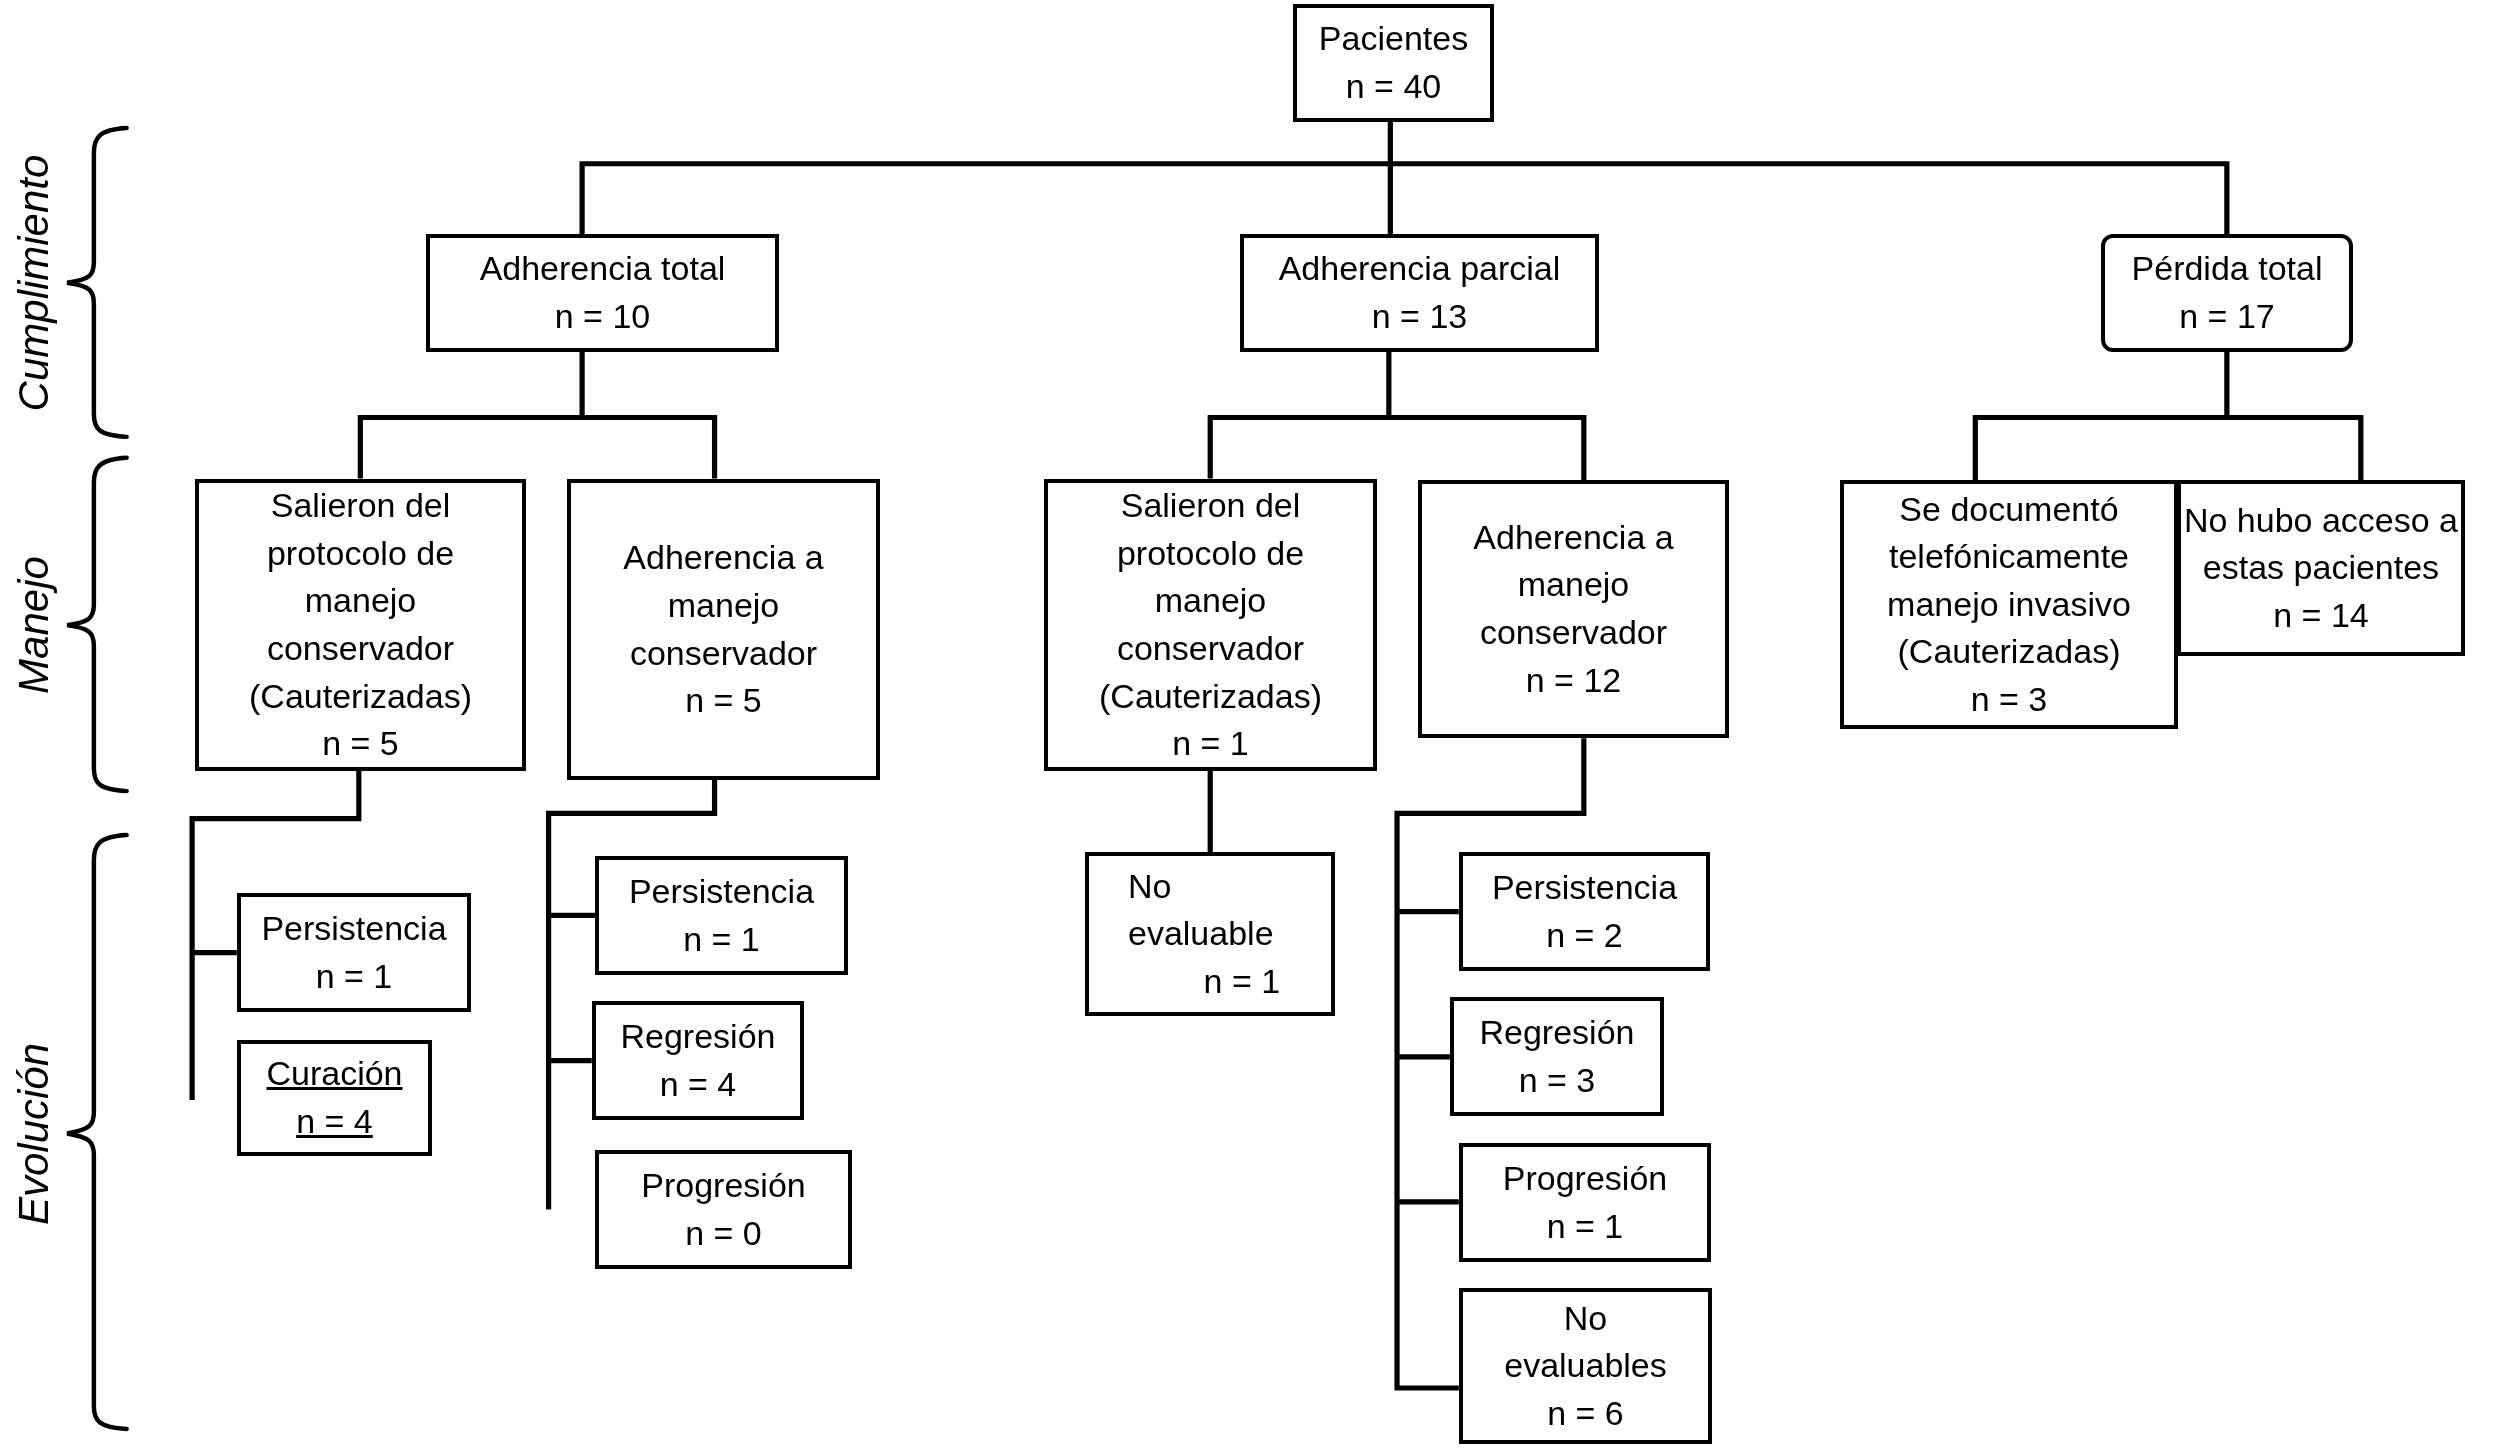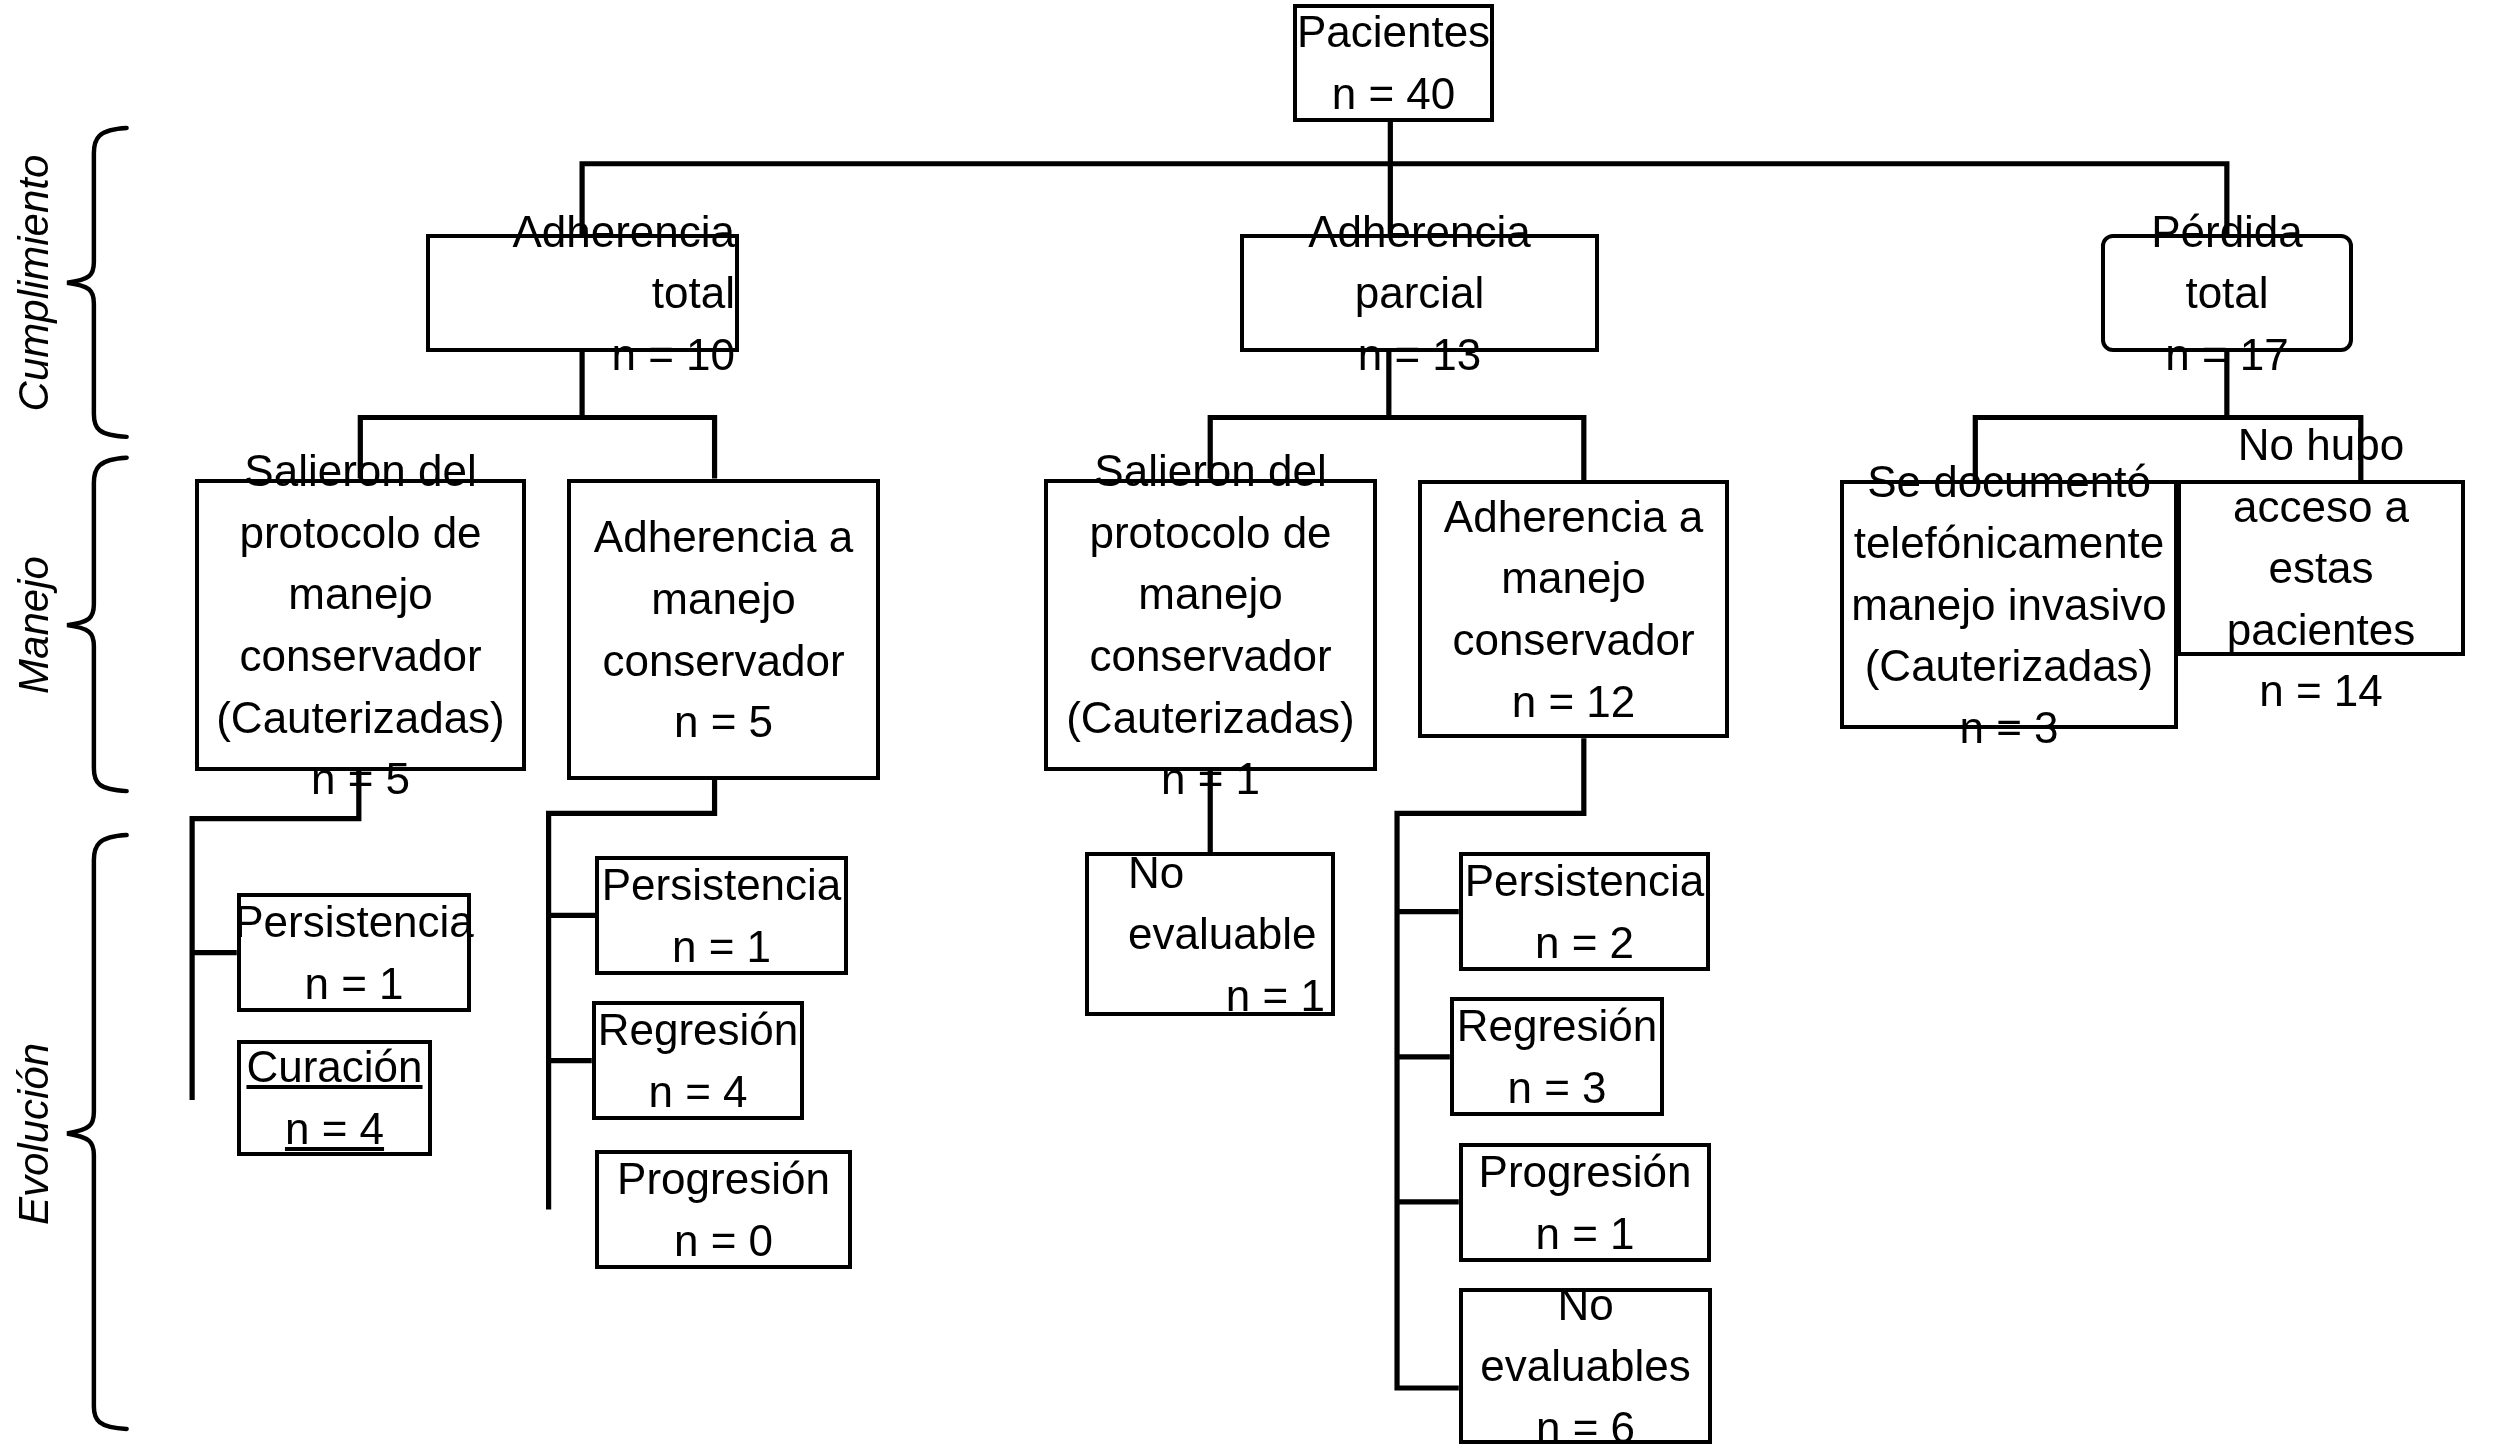--- a/index.html
+++ b/index.html
@@ -29,21 +29,21 @@
   .node {
     position: absolute;
     box-sizing: border-box;
     border: 4.5px solid #000000;
     background: #ffffff;
     display: flex;
     align-items: center;
     justify-content: center;
     text-align: center;
     white-space: pre-line;
-    font-size: 44px;
+    font-size: 34px;
     line-height: 1.4;
   }
   .node.align-left {
     justify-content: flex-start;
     text-align: left;
     white-space: pre-wrap;
     padding-left: 39px;
   }
   .rot-label {
     position: absolute;
@@ -88,21 +88,21 @@
     <path class="brace" d="M170 1122 C132 1124 126 1136 126 1156 L126 1494 C126 1512 120 1518 90 1523 C120 1528 126 1534 126 1552 L126 1890 C126 1908 132 1918 170 1920"></path>
   </svg>
 
   <div class="rot-label" style="left:-227px; top:257px;">Cumplimiento</div>
   <div class="rot-label" style="left:-227px; top:599px;">Manejo</div>
   <div class="rot-label" style="left:-227px; top:1108px;">Evolución</div>
 
   <div class="node" style="left:1293px; top:3.7px; width:201px; height:118px;">Pacientes
 n = 40</div>
 
-  <div class="node" style="left:426px; top:234px; width:313px; height:118px;text-align:right;">Adherencia total
+  <div class="node" style="left:426px; top:234px; width:353px; height:118px;">Adherencia total
 n = 10</div>
   <div class="node" style="left:1240px; top:234px; width:359px; height:118px;">Adherencia parcial
 n = 13</div>
   <div class="node" style="left:2101px; top:234px; width:252px; height:118px;border-radius:12px;">Pérdida total
 n = 17</div>
 
   <div class="node" style="left:195px; top:479px; width:331px; height:292px;">Salieron del
 protocolo de
 manejo
 conservador

